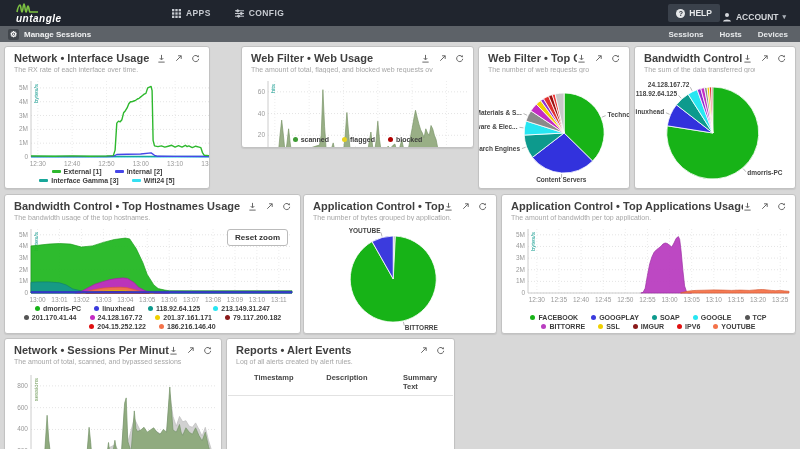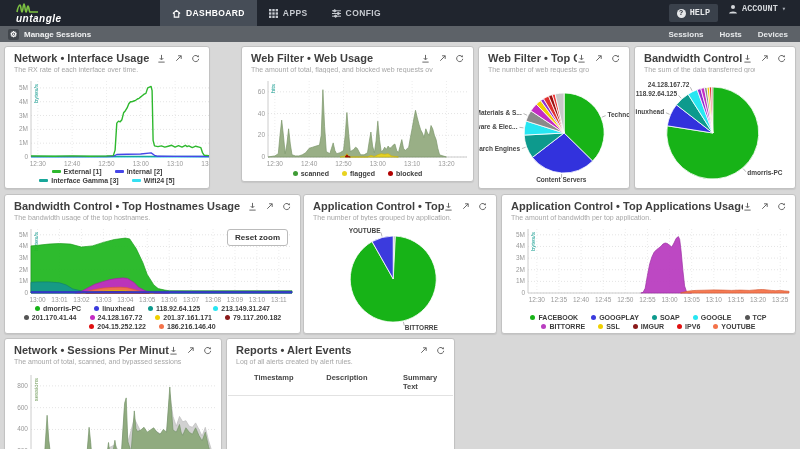--- a/index.html
+++ b/index.html
@@ -8,21 +8,21 @@
   
   .topnav { height:26px; background:#20252e; display:flex; align-items:center; position:relative; }
   .brand { display:flex; flex-direction:column; justify-content:center; padding:0 14px 0 16px; width:108px; }
   .brand svg { display:block; }
   .brand-text { color:#fff; font-size:10px; font-weight:bold; letter-spacing:.5px; line-height:9px;font-style:italic; }
   .navitems { display:flex; height:100%; margin-left:52px; }
   .navitem { display:flex; align-items:center; gap:5px; padding:0 12px; color:#c7cbd1;
     font-size:8.5px; font-weight:bold; letter-spacing:.4px; cursor:pointer; }
   .navitem.active { background:#464d57; color:#fff; }
   .navitem svg { display:block; }
-  .nav-right { margin-left:auto; display:flex; align-items:flex-start; gap:10px; padding-right:14px;font-family:Liberation Mono, monospace; }
+  .nav-right { margin-left:auto; display:flex; align-items:flex-end; gap:2px; padding-right:14px; }
   .helpbtn { background:#3a414b; border-radius:2px; color:#e6e8ea; font-size:8.5px; font-weight:bold;
     padding:4px 8px; display:flex; align-items:center; gap:4px; cursor:pointer; }
   .qmark { width:9px; height:9px; border-radius:50%; background:#e6e8ea; color:#2a2f38;
     font-size:7px; font-weight:bold; display:flex; align-items:center; justify-content:center; }
   .account { color:#d4d7db; font-size:8.5px; font-weight:bold; display:flex; align-items:center; gap:4px; cursor:pointer; }
   .caret { font-size:7px; color:#aab0b8; }
   
   .subbar { height:16px; background:#5d6268; display:flex; align-items:center;
     justify-content:space-between; padding:0 12px 0 8px; }
   .mw { display:flex; align-items:center; gap:5px; color:#f2f3f4; font-size:8px; font-weight:bold; cursor:pointer; }
@@ -56,26 +56,20 @@
 <body>
 
 <div class="topnav">
   <div class="brand">
     <svg width="40" height="11" viewBox="0 0 40 11">
       <path d="M1 9 C2 4,3 2,4 2 C5 2,5 9,6 9 C7 9,7 1,8 1 C9 1,9 9,10 9 C11 9,11 3,12 3 C13 3,13 9,14 9 L22 9" stroke="#7dc242" stroke-width="1.6" fill="none"></path>
     </svg>
     <span class="brand-text">untangle</span>
   </div>
   <div class="navitems">
-    <div class="navitem active">
-      <svg width="9" height="9" viewBox="0 0 10 10">
-          <path d="M1 5 L5 1.5 L9 5 M2.5 4.5 V9 H7.5 V4.5" stroke="currentColor" stroke-width="1.2" fill="none"></path>
-        </svg>
-      <span>DASHBOARD</span>
-    </div>
     <div class="navitem">
       <svg width="9" height="9" viewBox="0 0 10 10">
           <g fill="currentColor">
             <rect x="0" y="0" width="2.6" height="2.6"></rect>
             <rect x="3.7" y="0" width="2.6" height="2.6"></rect>
             <rect x="7.4" y="0" width="2.6" height="2.6"></rect>
             <rect x="0" y="3.7" width="2.6" height="2.6"></rect>
             <rect x="3.7" y="3.7" width="2.6" height="2.6"></rect>
             <rect x="7.4" y="3.7" width="2.6" height="2.6"></rect>
             <rect x="0" y="7.4" width="2.6" height="2.6"></rect>
@@ -176,21 +170,21 @@
         <path d="M24.0 81.0 L48.0 81.2 L65.2 80.9 L82.3 81.2 L99.5 81.0 L106.3 80.6 L108.1 75.1 L109.8 48.1 L111.5 46.1 L113.2 46.8 L114.9 44.7 L116.6 37.8 L118.4 35.7 L120.1 32.9 L121.8 28.8 L123.5 26.7 L125.2 26.7 L126.9 26.0 L128.6 25.3 L130.4 24.0 L132.1 23.3 L133.8 21.9 L135.5 20.5 L137.2 19.1 L138.9 18.4 L140.7 12.9 L142.4 12.2 L144.1 11.5 L145.1 15.7 L146.1 65.4 L147.5 70.9 L150.9 71.6 L154.4 70.9 L157.8 72.1 L161.2 71.2 L164.7 70.3 L168.1 72.1 L171.5 70.7 L175.0 72.1 L178.4 70.3 L180.1 71.6 L181.8 70.9 L185.3 72.6 L188.7 71.2 L192.1 72.1 L193.8 72.6 L195.6 77.9 L197.3 80.3 L202.4 80.6 L209.3 80.2 L216.1 80.6 L223.0 80.6 " fill="none" stroke="#2eb82e" stroke-width="1.4" stroke-linejoin="round"></path>
       </svg></div>
   <div class="legend" style="bottom:4px">
       <span class="lgi"><i class="sw dash" style="background: rgb(46, 184, 46);"></i>External [1]</span>
       <span class="lgi"><i class="sw dash" style="background: rgb(70, 70, 232);"></i>Internal [2]</span>
       <span class="lgi"><i class="sw dash" style="background: rgb(24, 167, 154);"></i>Interface Gamma [3]</span>
       <span class="lgi"><i class="sw dash" style="background: rgb(53, 224, 242);"></i>Wifi24 [5]</span>
     </div>
 </div>
 
-<div class="widget" style="left:241px;top:46px;width:233px;height:136px">
+<div class="widget" style="left:241px;top:46px;width:233px;height:102px">
   <div class="wtitle">Web Filter • Web Usage</div>
   <div class="wsub">The amount of total, flagged, and blocked web requests over time.</div>
   <div class="wicons">
     <span><svg width="9" height="9" viewBox="0 0 10 10">
           <path d="M5 1 V6 M3 4.5 L5 6.6 L7 4.5 M1.5 9 H8.5" stroke="#666" stroke-width="1.1" fill="none"></path>
         </svg></span>
     <span><svg width="9" height="9" viewBox="0 0 10 10">
           <path d="M2.5 7.5 L8 2 M4.5 2 H8 V5.5" stroke="#666" stroke-width="1.1" fill="none"></path>
         </svg></span>
     <span><svg width="9" height="9" viewBox="0 0 10 10">

